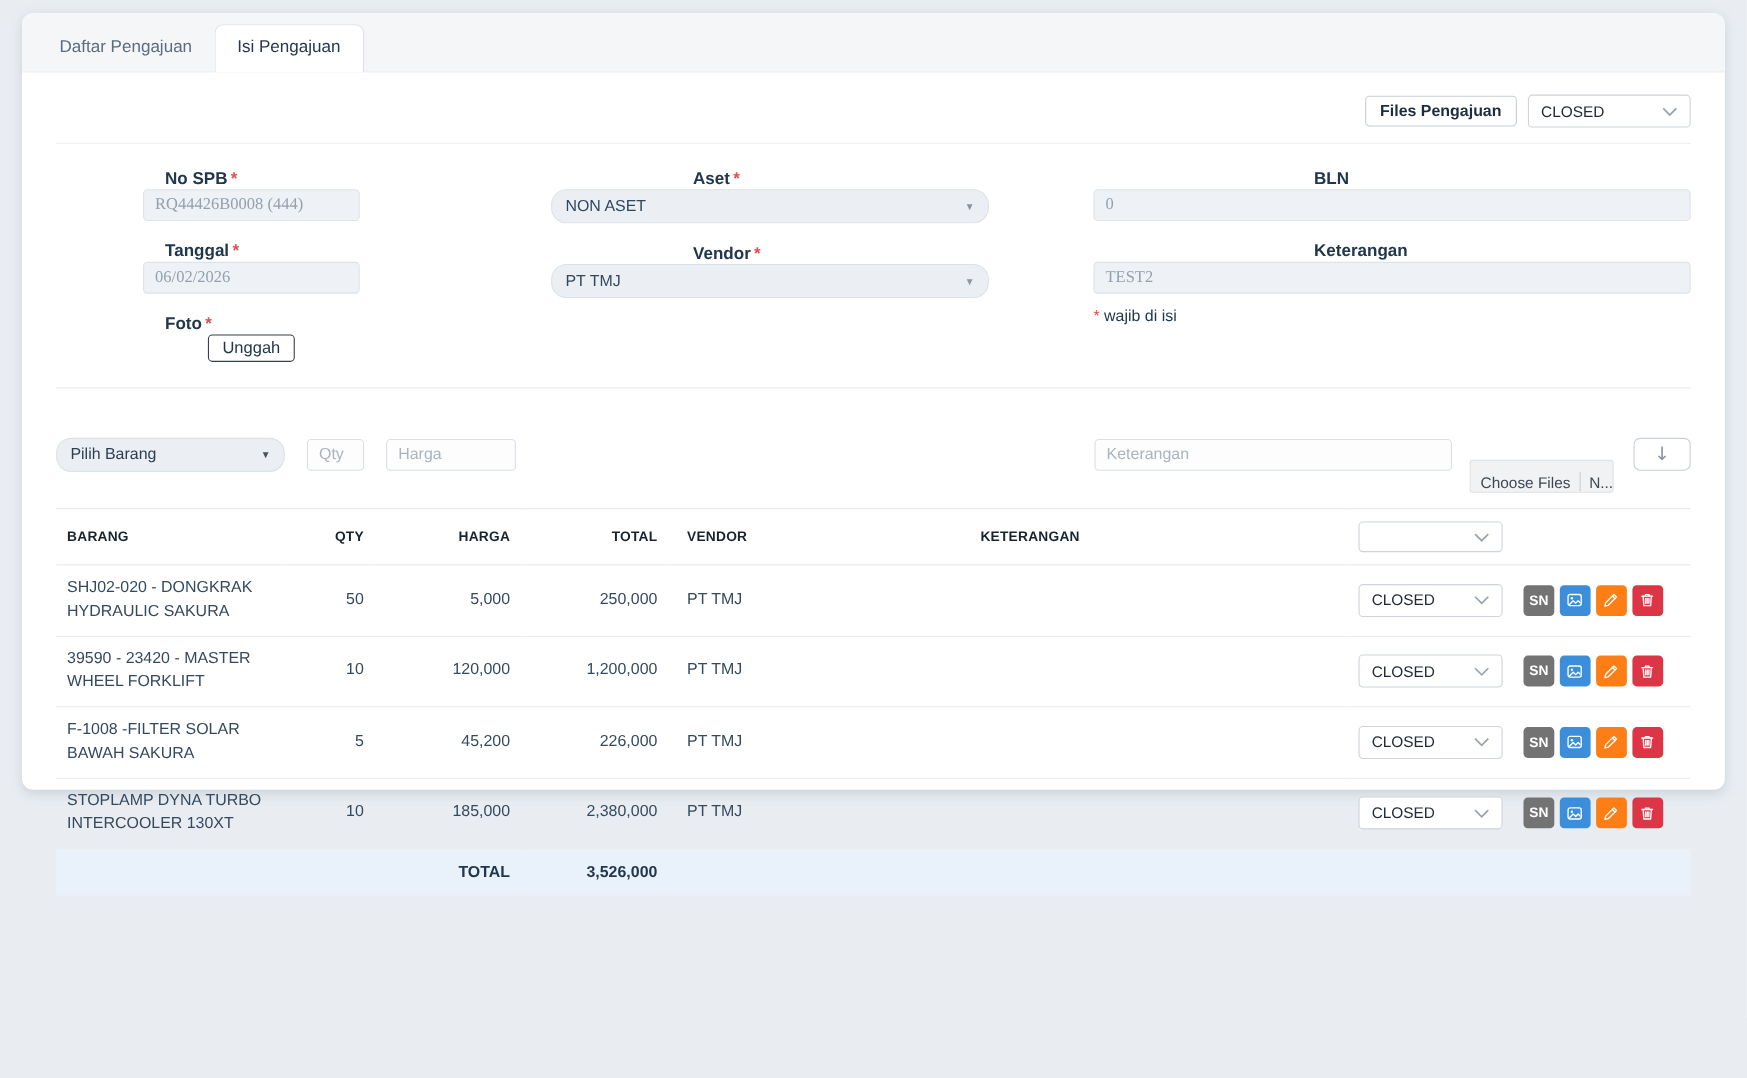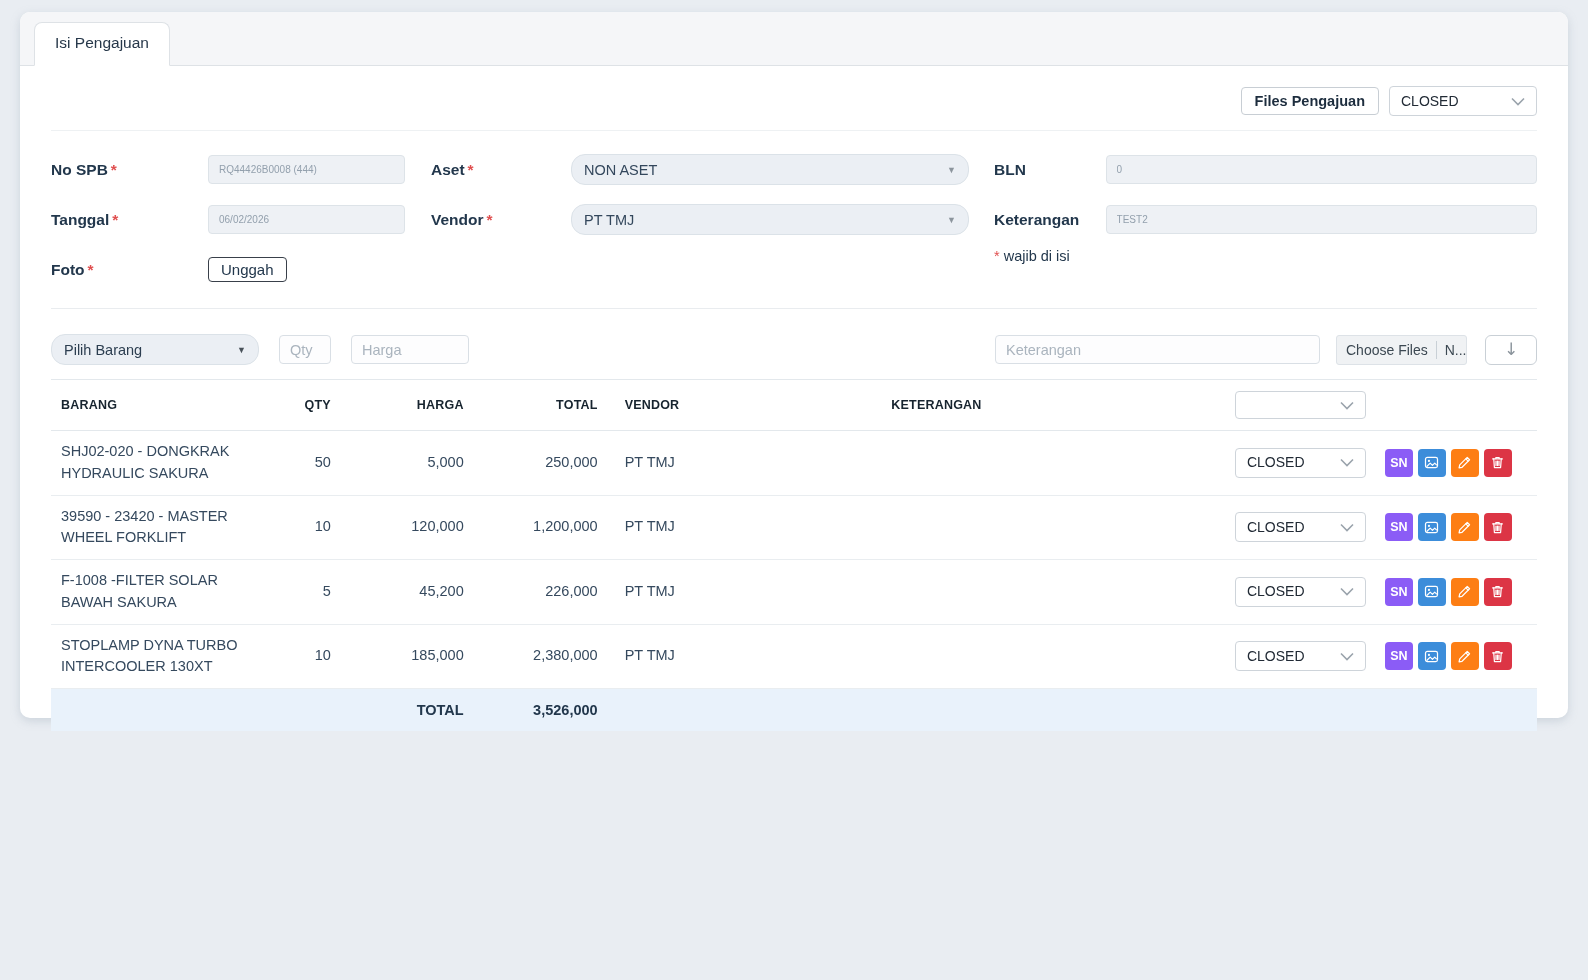--- a/index.html
+++ b/index.html
@@ -50,28 +50,28 @@
     display:flex; align-items:center; justify-content:space-between;
     background:#fff; border:1px solid #ced4da; border-radius:4px;
     height:30px; padding:0 11px; font-size:14px; color:#212a35; cursor:pointer;
   }
   .select-box.w148 { width:148px; }
   .chev { width:14px; height:9px; flex:0 0 auto; }
   .chev polyline { fill:none; stroke:#9aa3ac; stroke-width:1.6; }
   
   .form { display:flex; gap:25px; }
   .fcol1 { width:355px; } .fcol2 { width:538px; } .fcol3 { flex:1; }
-  .frow { display:flex; align-items:center; margin-bottom:19px; min-height:31px; }
+  .frow { display:flex; align-items:center; margin-bottom:19px; min-height:31px;flex-direction:column; }
   .flabel { font-weight:700; font-size:15.5px; color:#22374c; }
   .fcol1 .flabel { width:157px; } .fcol2 .flabel { width:140px; } .fcol3 .flabel { width:142px; }
   .req { color:#e04f4f; margin-left:3px; }
   .input-dis {
     background:#eef1f5; border:1px solid #dde3e8; border-radius:4px;
-    height:29px; color:#93a0ad; font-size:10px; padding:0 10px;
-    font-family:Liberation Sans, sans-serif;
+    height:29px; color:#93a0ad; font-size:15px; padding:0 10px;
+    font-family:Liberation Serif, serif;
   }
   .w197 { width:197px; } .wfull { width:100%; }
   .select-pill {
     display:flex; align-items:center; justify-content:space-between;
     background:#ebeff4; border:1px solid #dbe2e8; border-radius:14px;
     height:31px; padding:0 12px; font-size:14.5px; color:#33475c; cursor:pointer;
   }
   .fcol2 .select-pill { width:398px; }
   .tri { font-size:9px; color:#8c959d; }
   .tri.dark { color:#49525a; }
@@ -90,22 +90,22 @@
     font-size:14.5px; color:#4a5663; padding:0 10px;
     font-family:"Liberation Sans", sans-serif;
   }
   .tb-input::placeholder { color:#aab4be; }
   .tb-qty { width:52px; margin-right:20px; }
   .tb-harga { width:118px; }
   .tb-ket { width:325px; margin-right:16px; }
   .spacer { flex:1; }
   .filebox {
     width:131px; height:30px; background:#f0f2f4; border:1px solid #dde2e7; border-radius:3px;
-    display:flex; align-items:center; font-size:14px; color:#3c4852; padding:0 9px; cursor:pointer;
-    white-space:nowrap; overflow:hidden;
+    display:flex; align-items:flex-end; font-size:14px; color:#3c4852; padding:0 9px; cursor:pointer;
+    white-space:nowrap; overflow:hidden;margin-top:40px;
   }
   .filebox .sep { width:1px; height:18px; background:#c9d0d6; margin:0 8px; flex:0 0 auto; }
   .btn-download {
     width:52px; height:30px; margin-left:18px;
     background:#fff; border:1px solid #c9d0d6; border-radius:6px;
     color:#8a939b; font-size:17px; cursor:pointer; line-height:1;
     font-family:"DejaVu Sans", sans-serif;
   }
   
   table { width:100%; border-collapse:collapse; margin-top:14px; }
@@ -125,38 +125,39 @@
   td.vendor { padding-left:17px; }
   th.ket-h, td.ket { padding-left:11px; }
   .hdr-select { width:131px; height:28px; }
   .actions { display:flex; align-items:center; }
   .row-status { width:131px; height:30px; flex:0 0 auto; }
   .btns { display:flex; gap:5px; margin-left:19px; }
   .abtn {
     width:28px; height:28px; border-radius:4px; border:none; cursor:pointer;
     display:flex; align-items:center; justify-content:center; color:#fff; padding:0;
   }
-  .abtn.sn  { background:#8b5cf6; font-size:12.5px; font-weight:700; font-family:"Liberation Sans",sans-serif; }
+  .abtn.sn  { background:#737373; font-size:12.5px; font-weight:700; font-family:"Liberation Sans",sans-serif; }
   .abtn.img  { background:#3c8dda; }
   .abtn.edit { background:#fd7e14; }
   .abtn.del  { background:#dc3545; }
   .abtn svg { width:15px; height:15px; }
   .abtn svg * { stroke:#fff; fill:none; stroke-width:1.3; stroke-linecap:round; stroke-linejoin:round; }
   .abtn svg .fill { fill:#fff; stroke:none; }
   tfoot td {
     background:#e9f2fb; border:none; font-weight:700; color:#22374c;
     font-size:14.5px; padding:13px 10px;
   }
 </style>
 </head>
 <body>
 
 <div class="card">
 
   <div class="tabbar">
+    <div class="tab inactive">Daftar Pengajuan</div>
     <div class="tab active">Isi Pengajuan</div>
   </div>
 
   <div class="content">
 
     <div class="actions-row">
       <button class="btn-outline">Files Pengajuan</button>
       <div class="select-box w148">
         <span>CLOSED</span>
         <svg class="chev" viewBox="0 0 14 9">

